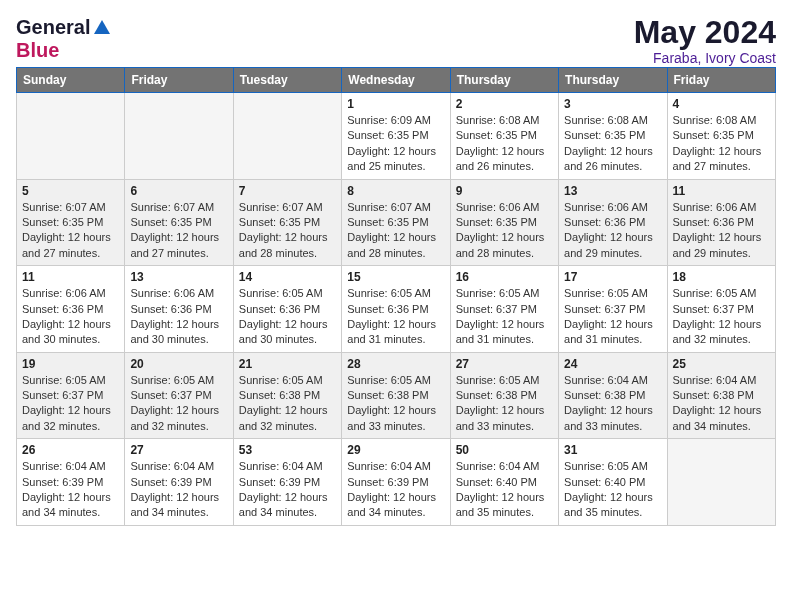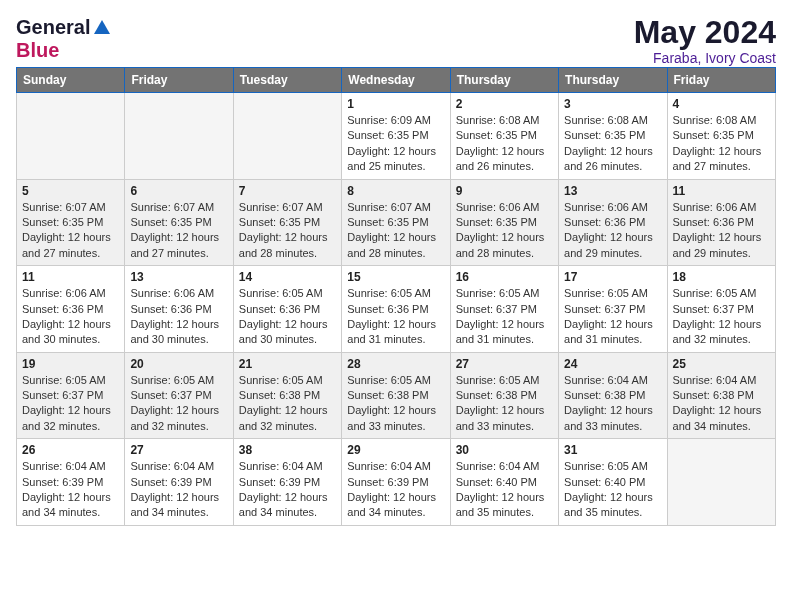--- a/index.html
+++ b/index.html
@@ -234,29 +234,29 @@
         <tr class="row-white">
           <td>
             <div class="day-num">26</div>
             <div class="day-info">Sunrise: 6:04 AM<br>Sunset: 6:39 PM<br>Daylight: 12 hours<br>and 34 minutes.</div>
           </td>
           <td>
             <div class="day-num">27</div>
             <div class="day-info">Sunrise: 6:04 AM<br>Sunset: 6:39 PM<br>Daylight: 12 hours<br>and 34 minutes.</div>
           </td>
           <td>
-            <div class="day-num">38</div>
+            <div class="day-num">53</div>
             <div class="day-info">Sunrise: 6:04 AM<br>Sunset: 6:39 PM<br>Daylight: 12 hours<br>and 34 minutes.</div>
           </td>
           <td>
             <div class="day-num">29</div>
             <div class="day-info">Sunrise: 6:04 AM<br>Sunset: 6:39 PM<br>Daylight: 12 hours<br>and 34 minutes.</div>
           </td>
           <td>
-            <div class="day-num">30</div>
+            <div class="day-num">50</div>
             <div class="day-info">Sunrise: 6:04 AM<br>Sunset: 6:40 PM<br>Daylight: 12 hours<br>and 35 minutes.</div>
           </td>
           <td>
             <div class="day-num">31</div>
             <div class="day-info">Sunrise: 6:05 AM<br>Sunset: 6:40 PM<br>Daylight: 12 hours<br>and 35 minutes.</div>
           </td>
           <td class="empty"></td>
         </tr>
       </tbody>
   </table>

